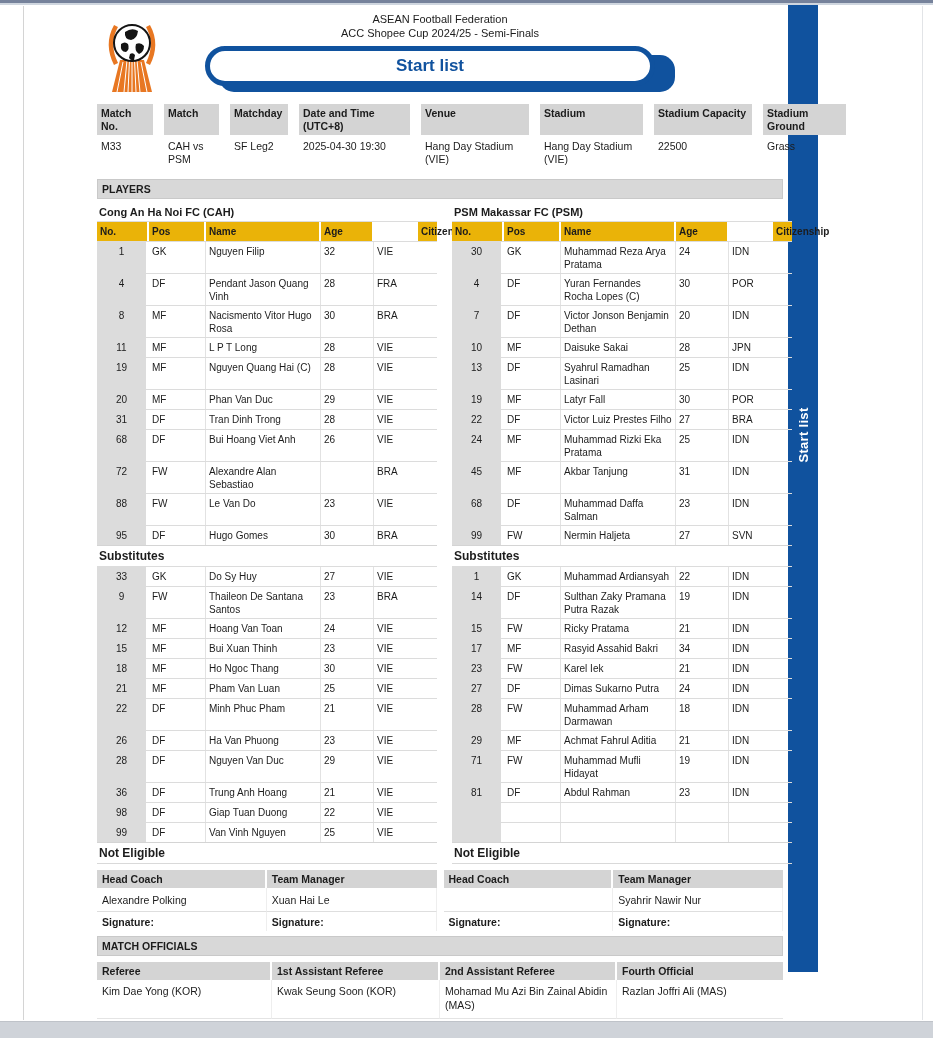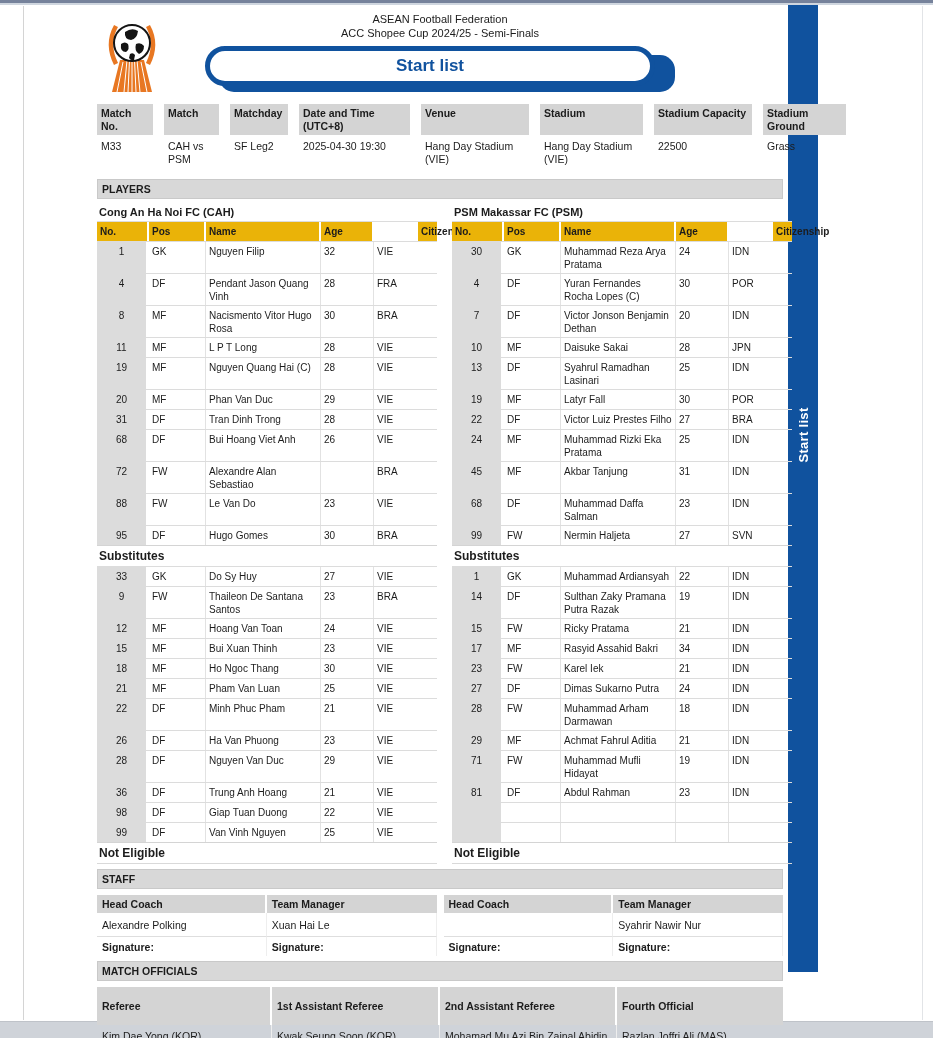--- a/index.html
+++ b/index.html
@@ -71,21 +71,21 @@
   .half { width:340px; }
   .srow { display:grid; grid-template-columns:1fr 1fr; }
   .shc { background:#d4d4d4; font-weight:bold; font-size:10.5px; padding:3px 5px; border-right:2px solid #fff; }
   .shc:last-child { border-right:none; }
   .sv  { font-size:10.5px; padding:6px 5px 5px 5px; min-height:22px; border-bottom:1px solid #dedede; border-right:1px solid #eee; }
   .sig { font-weight:bold; font-size:10.5px; padding:4px 5px 3px 5px; min-height:18px; border-right:1px solid #eee; }
 
   
   .off-row { display:grid; grid-template-columns:175px 168px 177px 166px; }
   .off-row { margin-top:0; }
-  .off-head .ohc { background:#d4d4d4; font-weight:bold; font-size:10.5px; padding:13px 5px; border-right:2px solid #fff; }
+  .off-head .ohc { background:#d4d4d4; font-weight:bold; font-size:10.5px; padding:3px 5px; border-right:2px solid #fff; }
   .off-head .ohc:last-child { border-right:none; }
   .ovc { font-size:10.5px; line-height:1.25; padding:5px 5px 6px 5px; border-right:1px solid #eee; border-bottom:1px solid #e4e4e4; }
   .ovc:last-child { border-right:none; }
   .off-val.tall .ovc { min-height:33px; }
 </style>
 </head>
 <body>
 
 <div class="top-edge"></div>
 <div class="top-edge2"></div>
@@ -567,21 +567,20 @@
               <div class="c"></div>
               <div class="c"></div>
               <div class="c"></div>
             </div>
           </div>
         <div class="band">Not Eligible</div>
       </div>
     </div>
   </div>
 
-  <div class="sec-band">STAFF</div>
   <div class="pair">
     <div class="half">
       <div class="srow" data-repeat="staff.headers">
 
       <div class="shc">Head Coach</div>
           <div class="shc">Team Manager</div>
         </div>
       <div class="srow">
         <div class="sv">Alexandre Polking</div>
         <div class="sv">Xuan Hai Le</div>

